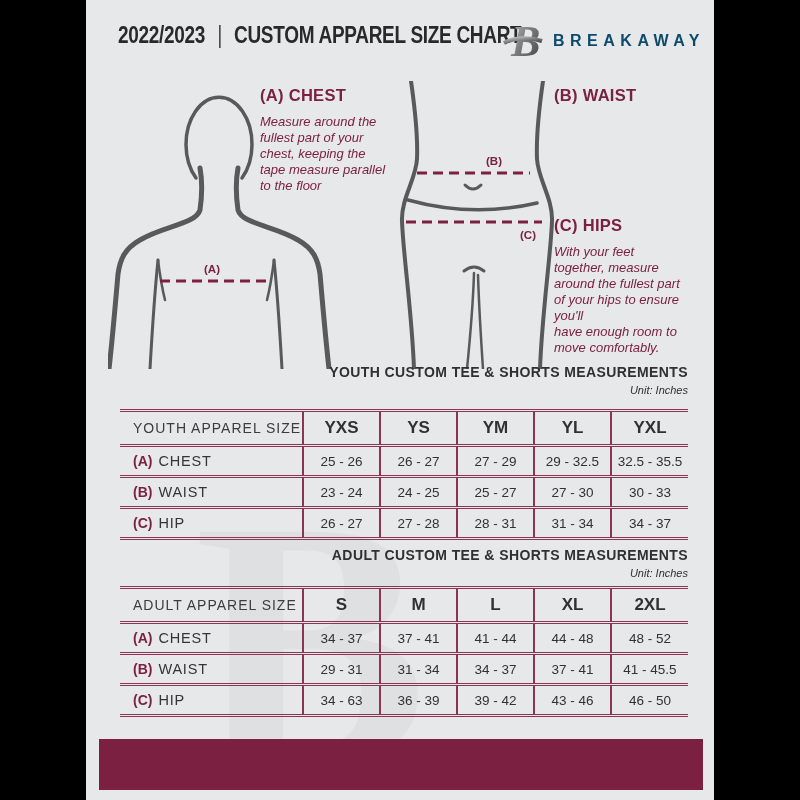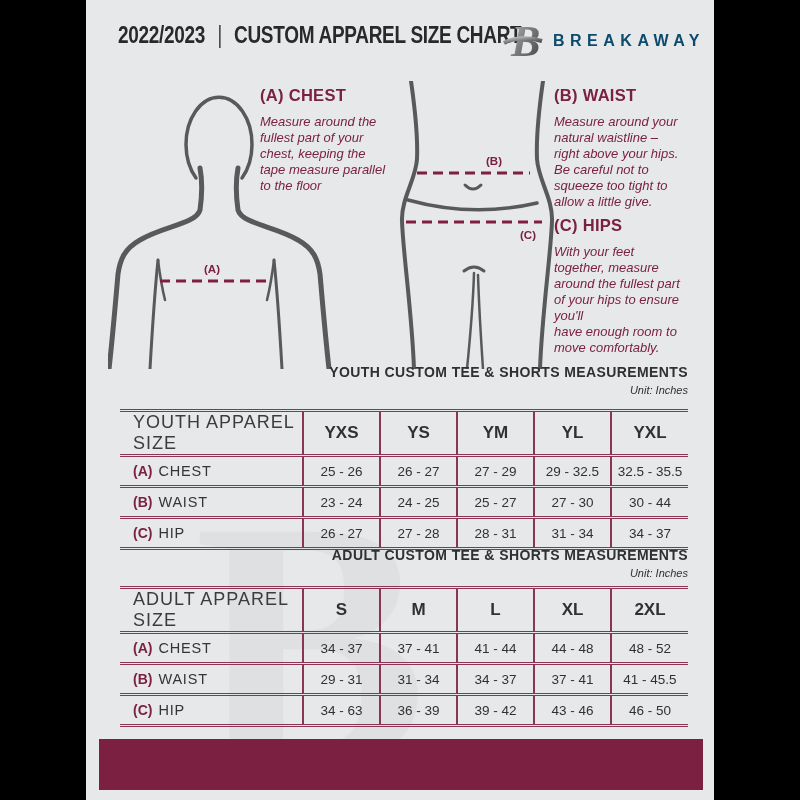--- a/index.html
+++ b/index.html
@@ -35,21 +35,21 @@
             font-style:italic;font-size:11px;color:#2e3032;}
 
   
   table.size{position:absolute;left:34px;width:568px;border-collapse:collapse;table-layout:fixed;}
   table.size th,table.size td{border-top:3px double #8c3553;border-bottom:3px double #8c3553;
       padding:0;color:#2f3133;background:transparent;}
   table.size th:not(:first-child),table.size td:not(:first-child){border-left:2px solid #8c3553;text-align:center;}
   table.size th{height:32px;font-size:17px;font-weight:bold;}
   table.size td{height:28px;font-size:13.5px;}
   table.size .lbl{text-align:left;padding-left:13px;}
-  table.size th.lbl{font-weight:400;font-size:18px;letter-spacing:1px;color:#3a3c3e;}
+  table.size th.lbl{font-weight:400;font-size:14px;letter-spacing:1px;color:#3a3c3e;}
   .row-prefix{color:#7b2140;font-weight:bold;font-size:14px;}
   .row-label-text{margin-left:6px;font-size:14.5px;letter-spacing:0.8px;color:#333537;}
 
   
   .fig{position:absolute;}
 
   
   .footer-bar{position:absolute;left:13px;top:739px;width:604px;height:51px;
               background:#7b2040;z-index:3;}
 </style>
@@ -118,26 +118,20 @@
           <path d="M 88,194 C 89,226 91,258 93,288" stroke-width="2.5"></path>
         </g>
         <line x1="27" y1="92" x2="140" y2="92" stroke="#7f1e3d" stroke-width="3" stroke-dasharray="10 6"></line>
         <text x="104" y="84" text-anchor="middle" font-size="11.5" font-weight="bold" fill="#7b2140">(B)</text>
         <line x1="16" y1="141" x2="152" y2="141" stroke="#7f1e3d" stroke-width="3" stroke-dasharray="10 6"></line>
         <text x="138" y="158" text-anchor="middle" font-size="11.5" font-weight="bold" fill="#7b2140">(C)</text>
       </svg>
 
       <div class="guide" style="left:468px;top:86px;width:140px">
         <h3>(B) WAIST</h3>
-        <p>Measure around your
-natural waistline –
-right above your hips.
-Be careful not to
-squeeze too tight to
-allow a little give.</p>
       </div>
 
       <div class="guide" style="left:468px;top:216px;width:140px">
         <h3>(C) HIPS</h3>
         <p>With your feet
 together, measure
 around the fullest part
 of your hips to ensure
 you'll
 have enough room to
@@ -172,21 +166,21 @@
           <td>27 - 29</td>
           <td>29 - 32.5</td>
           <td>32.5 - 35.5</td>
         </tr>
         <tr>
           <td class="lbl"><span class="row-prefix">(B)</span><span class="row-label-text">WAIST</span></td>
           <td>23 - 24</td>
           <td>24 - 25</td>
           <td>25 - 27</td>
           <td>27 - 30</td>
-          <td>30 - 44</td>
+          <td>30 - 33</td>
         </tr>
         <tr>
           <td class="lbl"><span class="row-prefix">(C)</span><span class="row-label-text">HIP</span></td>
           <td>26 - 27</td>
           <td>27 - 28</td>
           <td>28 - 31</td>
           <td>31 - 34</td>
           <td>34 - 37</td>
         </tr>
       </tbody>

